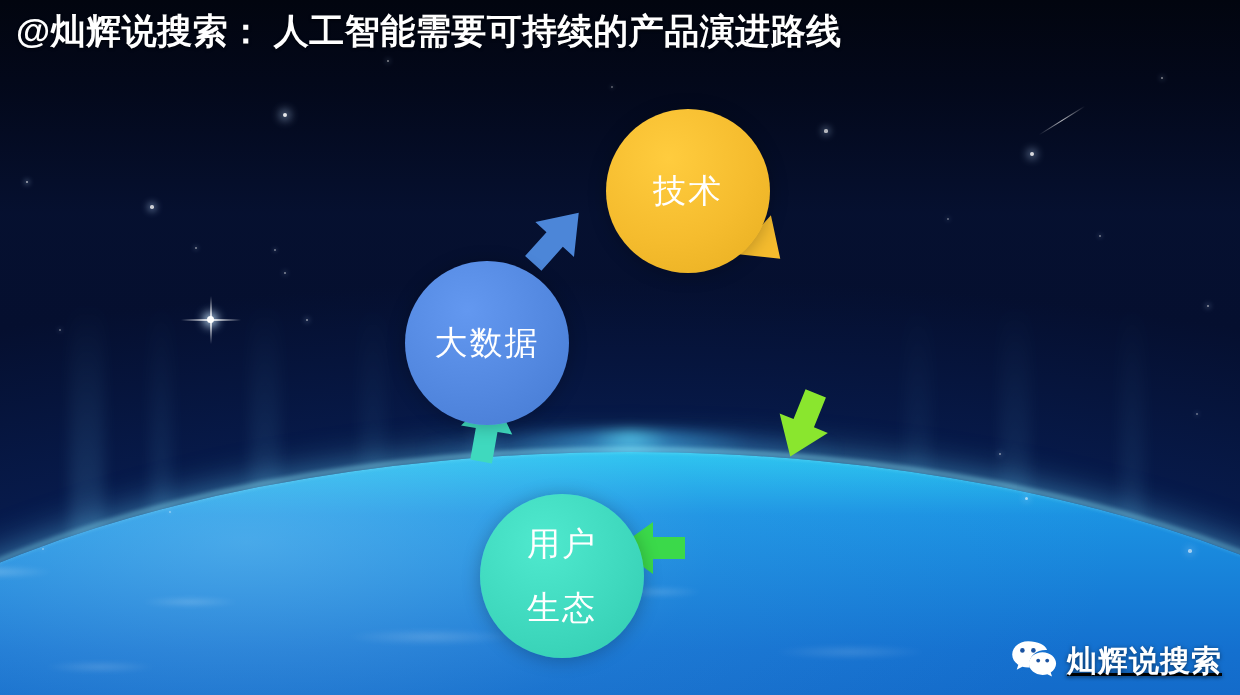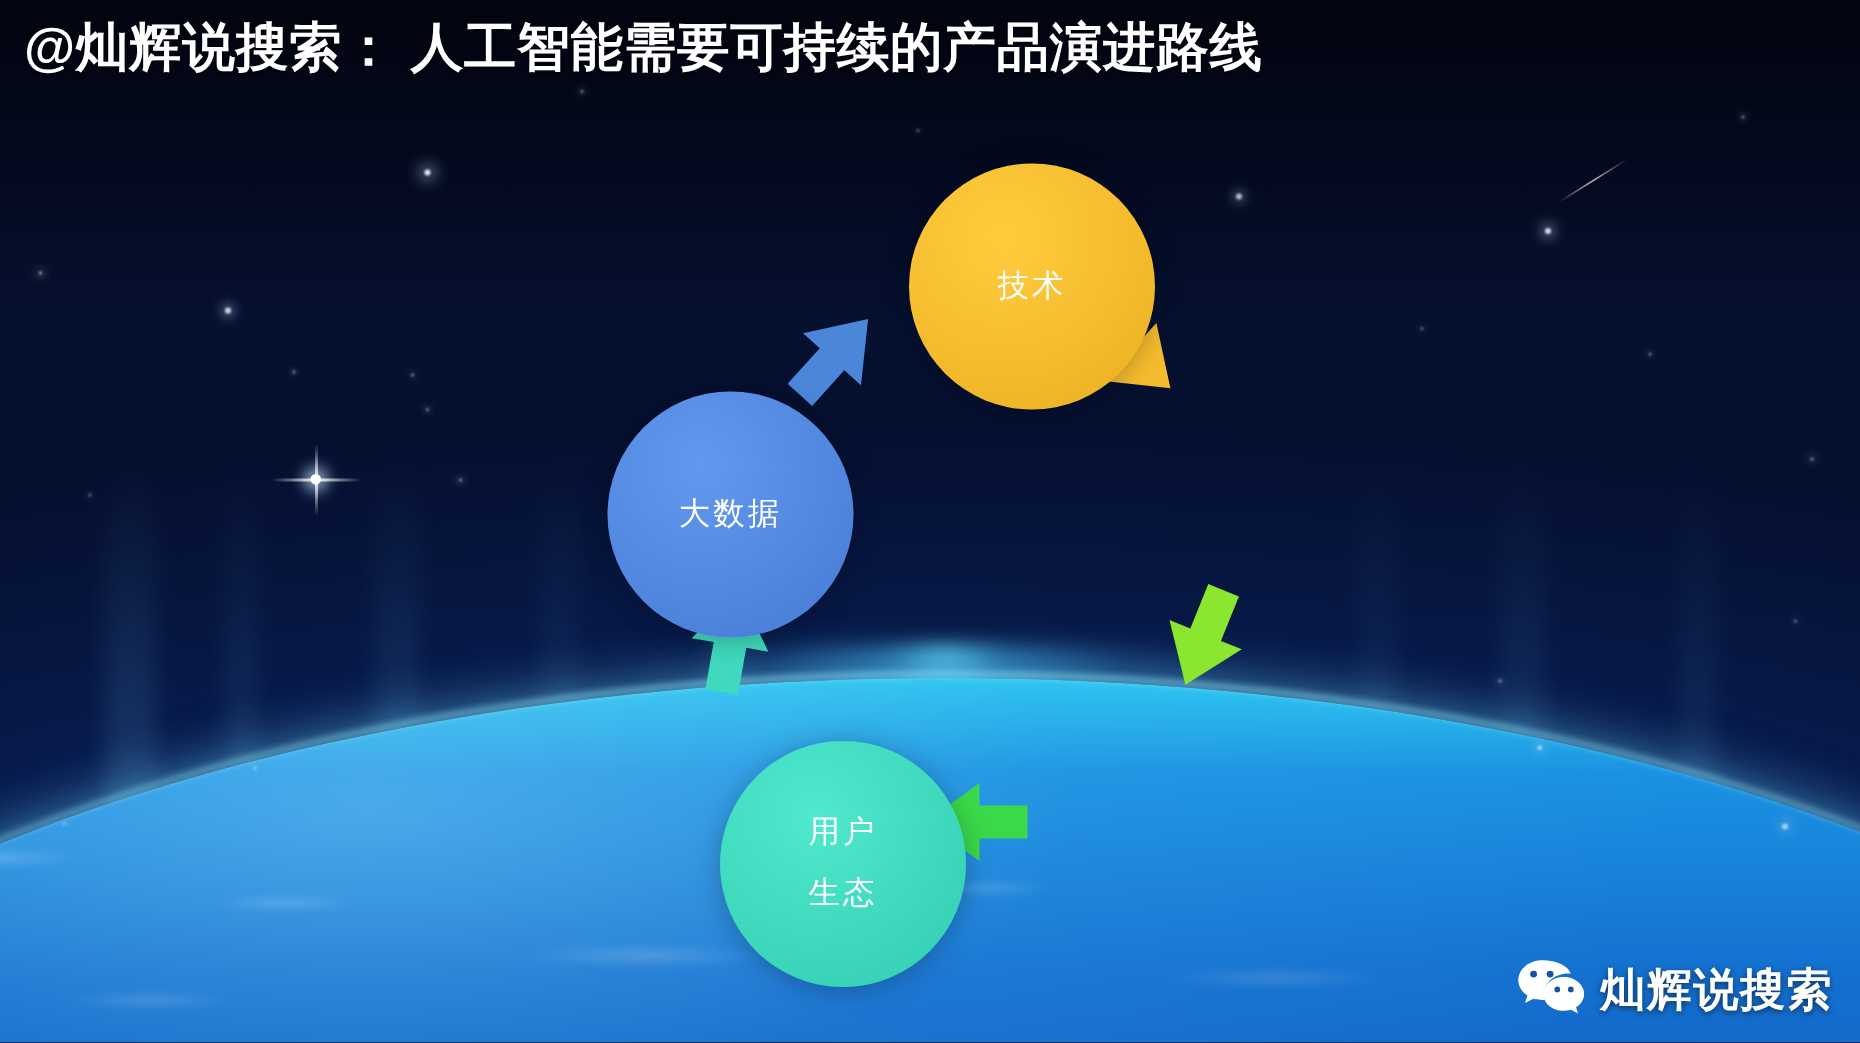--- a/index.html
+++ b/index.html
@@ -154,21 +154,21 @@
     z-index: 20;
   }
   .node {
     position: absolute;
     border-radius: 50%;
     display: flex;
     flex-direction: column;
     align-items: center;
     justify-content: center;
     color: #ffffff;
-    font-size: 21px;
+    font-size: 33px;
     font-weight: 500;
     line-height: 1.95;
     text-align: center;
     letter-spacing: 2px;
     box-shadow: 0 2px 18px rgba(0,0,0,0.25);
   }
   .node span { display: block; }
 
   .arrow {
     position: absolute;
@@ -177,20 +177,21 @@
   .arrow svg { display: block; overflow: visible; }
 
   
   .watermark {
     position: absolute;
     right: 18px; bottom: 12px;
     display: flex;
     align-items: center;
     gap: 10px;
     z-index: 40;
+    text-decoration: underline;
   }
   .wm-label {
     color: #ffffff;
     font-size: 30px;
     font-weight: 700;
     letter-spacing: 1px;
     text-shadow: 0 1px 4px rgba(0,0,0,0.55);
   }
 </style>
 </head>

